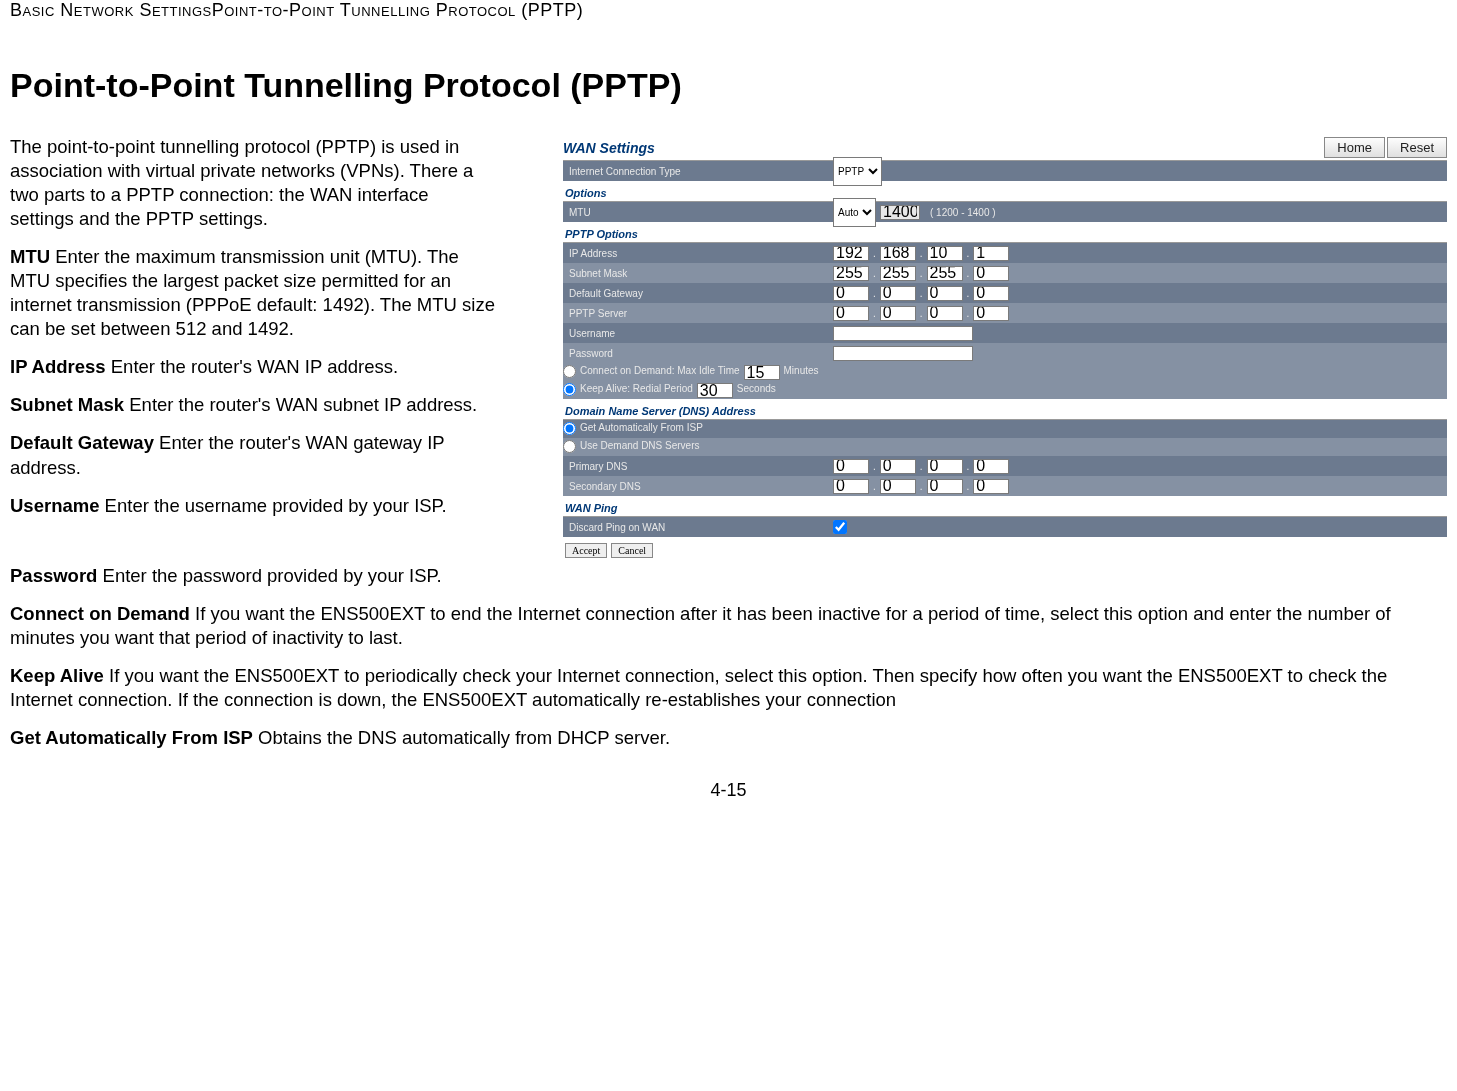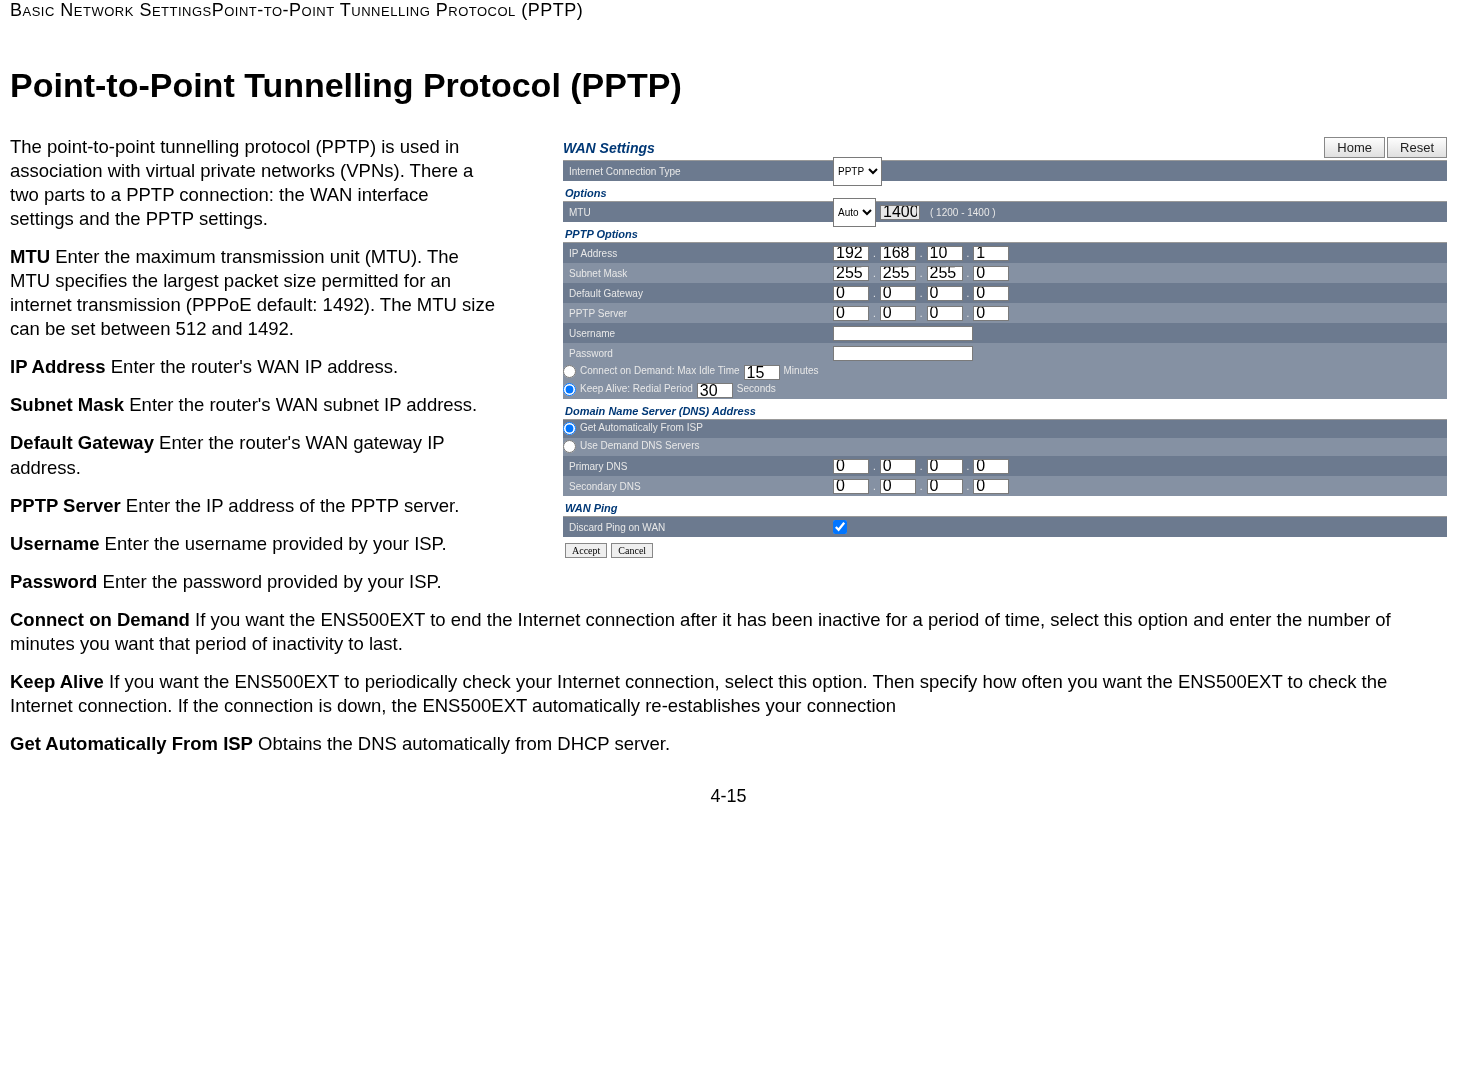--- a/index.html
+++ b/index.html
@@ -47,21 +47,20 @@
 
   <h1 class="title">Point-to-Point Tunnelling Protocol (PPTP)</h1>
 
   <div class="content">
     <div class="leftcol">
       <p class="para">The point-to-point tunnelling protocol (PPTP) is used in association with virtual private networks (VPNs). There a two parts to a PPTP connection: the WAN interface settings and the PPTP settings.</p>
       <p class="para"><span class="label-b">MTU</span><span>  Enter the maximum transmission unit (MTU). The MTU specifies the largest packet size permitted for an internet transmission (PPPoE default: 1492). The MTU size can be set between 512 and 1492.</span></p>
       <p class="para"><span class="label-b">IP Address</span><span>  Enter the router's WAN IP address.</span></p>
       <p class="para"><span class="label-b">Subnet Mask</span><span>  Enter the router's WAN subnet IP address.</span></p>
       <p class="para"><span class="label-b">Default Gateway</span><span>  Enter the router's WAN gateway IP address.</span></p>
-      <p class="para"><span class="label-b">PPTP Server</span><span>  Enter the IP address of the PPTP server.</span></p>
       <p class="para"><span class="label-b">Username</span><span>  Enter the username provided by your ISP.</span></p>
     </div>
 
     <div class="screenshot">
       <div class="panel-title">
         <span>WAN Settings</span>
         <span class="right-btns">
           <button class="btn3d">Home</button>
           <button class="btn3d">Reset</button>
         </span>

